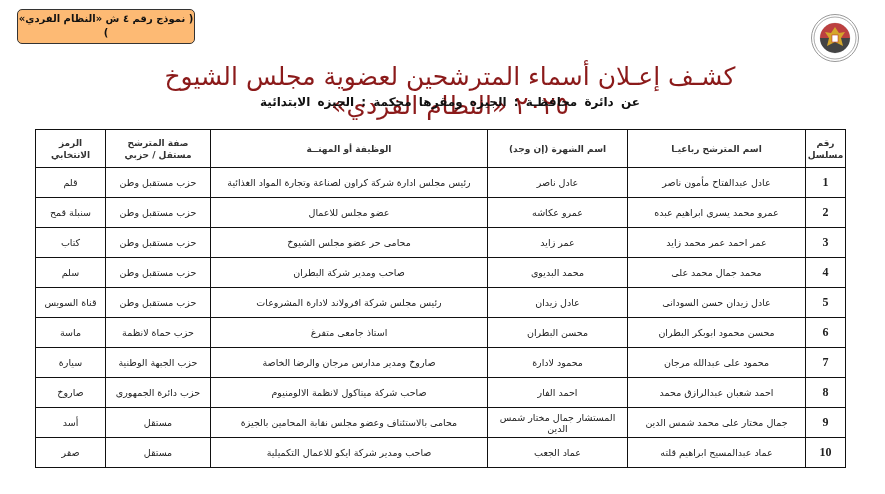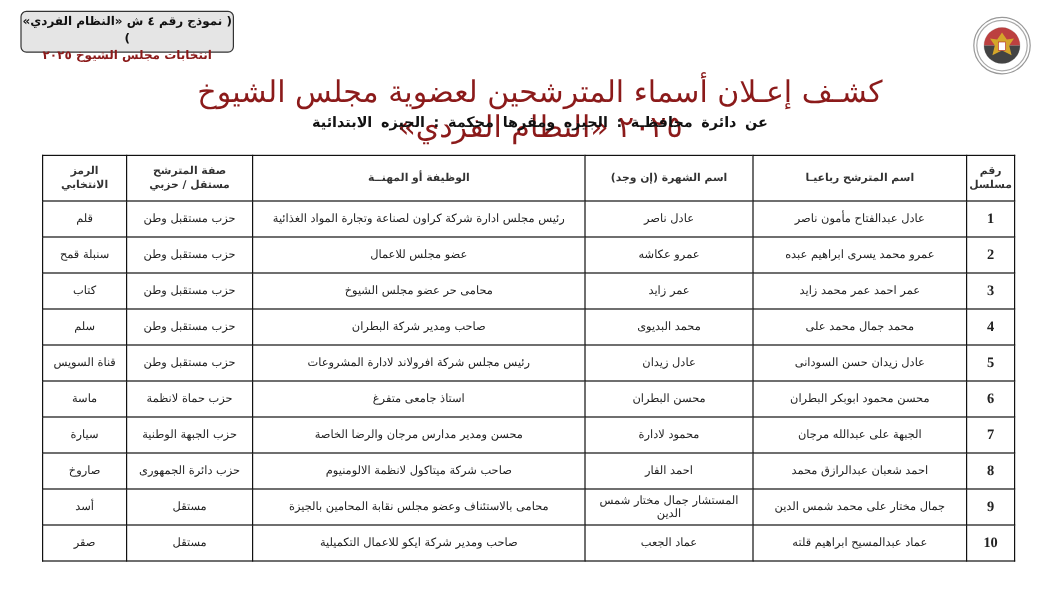--- a/index.html
+++ b/index.html
@@ -1,19 +1,19 @@
 <!DOCTYPE html>
 <html><head>
 <meta charset="utf-8">
 <style>
   html, body { margin:0; padding:0; background:#ffffff; }
   body { width:885px; height:494px; position:relative; overflow:hidden; font-family:"DejaVu Sans", sans-serif; color:#111; }
   .form-box {
     position:absolute; left:17px; top:9px; width:176px; height:33px;
-    border:1.5px solid #333; border-radius:5px; background:#e5e5e5;
+    border:1.5px solid #333; border-radius:5px; background:#fdba74;
     text-align:center; direction:rtl;
   }
   .form-box .l1 { font-size:10px; font-weight:bold; color:#111; line-height:14px; margin-top:2px; }
   .form-box .l2 { font-size:10px; font-weight:bold; color:#8b1a1a; line-height:14px; }
   .emblem {
     position:absolute; left:811px; top:14px; width:46px; height:46px;
     border-radius:50%; border:1.5px solid #999; background:#fff;
     display:flex; align-items:center; justify-content:center; overflow:hidden;
   }
   .title {
@@ -33,21 +33,20 @@
   }
   table.cand th { height:37px; font-size:9px; font-weight:bold; color:#333; line-height:12px; }
   table.cand td { height:29px; font-size:9.5px; font-weight:normal; color:#222; }
   table.cand td.num { font-family:"Liberation Serif", serif; font-size:12px; font-weight:bold; }
 </style>
 </head>
 <body>
 
 <div class="form-box">
   <div class="l1">( نموذج رقم ٤ ش «النظام الفردي» )</div>
-  <div class="l2">انتخابات مجلس الشيوخ ٢٠٢٥</div>
 </div>
 
 <div class="emblem">
   <svg width="44" height="44" viewBox="0 0 44 44">
     <circle cx="22" cy="22" r="21" fill="#fff" stroke="#aaa" stroke-width="1"></circle>
     <circle cx="22" cy="22" r="15" fill="#fff" stroke="#ccc" stroke-width="0.6"></circle>
     <path d="M7 22 A15 15 0 0 1 37 22 Z" fill="#b01e1e" opacity="0.85"></path>
     <path d="M7 22 A15 15 0 0 0 37 22 Z" fill="#222" opacity="0.85"></path>
     <path d="M22 11 L26 17 L32 16 L28 22 L30 30 L22 26 L14 30 L16 22 L12 16 L18 17 Z" fill="#d4a62a"></path>
     <rect x="19" y="19" width="6" height="7" fill="#fff" stroke="#b01e1e" stroke-width="0.5"></rect>
@@ -129,23 +128,23 @@
     <tr>
       <td class="num">6</td>
       <td>محسن محمود ابوبكر البطران</td>
       <td>محسن البطران</td>
       <td>استاذ جامعى متفرغ</td>
       <td>حزب حماة لانظمة</td>
       <td>ماسة</td>
     </tr>
     <tr>
       <td class="num">7</td>
-      <td>الجبهة على عبدالله مرجان</td>
+      <td>محمود على عبدالله مرجان</td>
       <td>محمود لادارة</td>
-      <td>محسن ومدير مدارس مرجان والرضا الخاصة</td>
+      <td>صاروخ ومدير مدارس مرجان والرضا الخاصة</td>
       <td>حزب الجبهة الوطنية</td>
       <td>سيارة</td>
     </tr>
     <tr>
       <td class="num">8</td>
       <td>احمد شعبان عبدالرازق محمد</td>
       <td>احمد الفار</td>
       <td>صاحب شركة ميتاكول لانظمة الالومنيوم</td>
       <td>حزب دائرة الجمهورى</td>
       <td>صاروخ</td>

